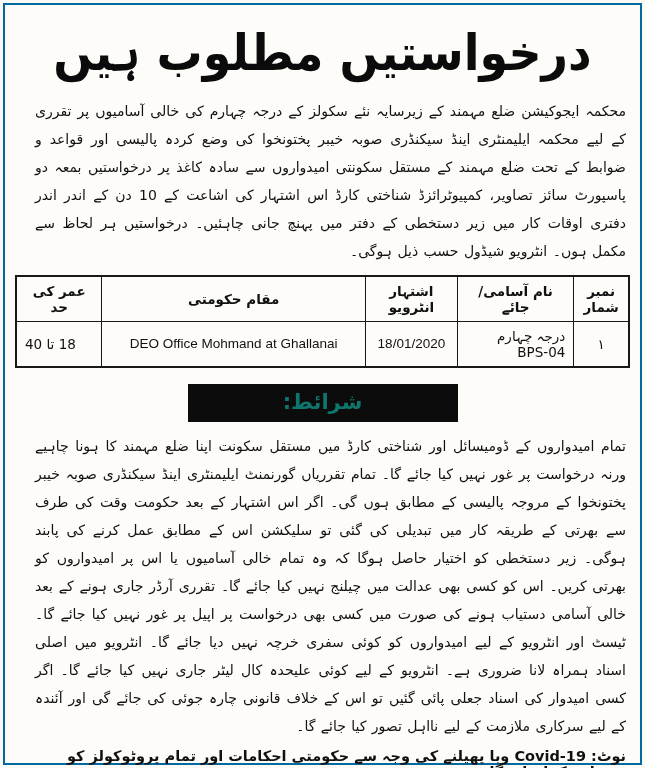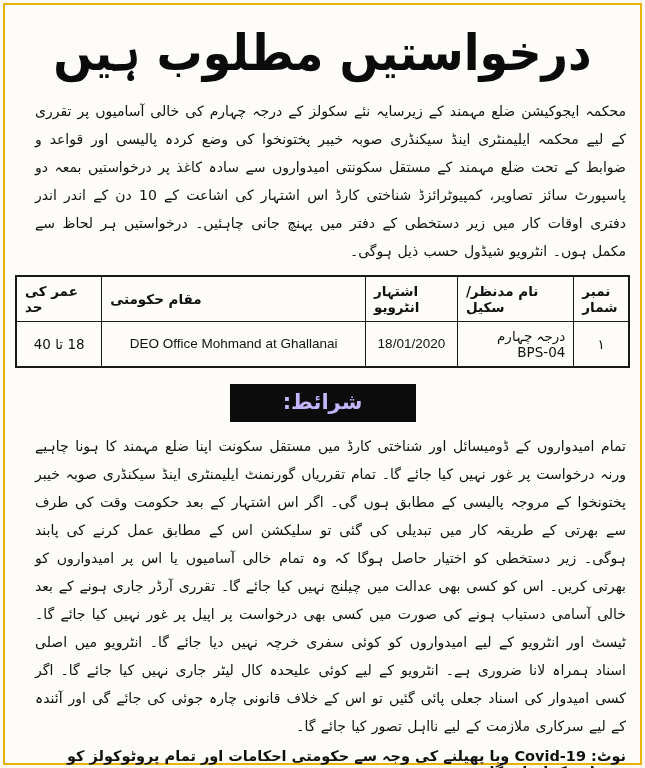--- a/index.html
+++ b/index.html
@@ -10,21 +10,21 @@
     color:#111;
   }
   .page {
     position:relative;
     width:645px; height:768px;
     background:#fbfaf5;
     overflow:hidden;
   }
   .frame {
     position:absolute; inset:3px;
-    border:2px solid #eab308;
+    border:2px solid #0369a1;
     background:#fdfcf8;
     display:flex; flex-direction:column;
     padding:4px 8px 12px 8px;
   }
   
   .title {
     direction:rtl;
     text-align:center;
     font-weight:bold;
     font-size:46px;
@@ -51,30 +51,30 @@
     margin:8px auto 6px auto;
     border-collapse:collapse;
     border:2px solid #181818;
     font-size:13.5px;
   }
   table.sched th, table.sched td {
     border:1.5px solid #181818;
     padding:6px 8px;
     vertical-align:middle;
   }
-  table.sched th { font-weight:bold; text-align:left; }
+  table.sched th { font-weight:bold; text-align:center; }
   td.c-serial { text-align:center; }
   td.c-date, td.c-venue { direction:ltr; text-align:center; font-family:"Liberation Sans", sans-serif; }
-  td.c-age { text-align:center; }
+  td.c-age { text-align:left; }
   
   .cond-box {
-    width:186px;
+    width:270px;
     margin:10px auto 8px auto;
     background:#0c0c0c;
-    color:#c4b5fd;
+    color:#0f766e;
     text-align:center;
     direction:rtl;
     font-size:21px;
     font-weight:bold;
     padding:6px 0 8px 0;
   }
   .note-line {
     direction:rtl;
     font-size:14.5px;
     font-weight:bold;
@@ -96,21 +96,21 @@
       <colgroup>
         <col style="width:9%">
         <col style="width:19%">
         <col style="width:15%">
         <col style="width:43%">
         <col style="width:14%">
       </colgroup>
       <thead>
         <tr>
           <th>نمبر شمار</th>
-          <th>نام مدنظر/سکیل</th>
+          <th>نام آسامی/جائے</th>
           <th>اشتہار انٹرویو</th>
           <th>مقام حکومتی</th>
           <th>عمر کی حد</th>
         </tr>
       </thead>
       <tbody>
         <tr>
           <td class="c-serial">۱</td>
           <td class="c-post">درجہ چہارم BPS-04</td>
           <td class="c-date">18/01/2020</td>

